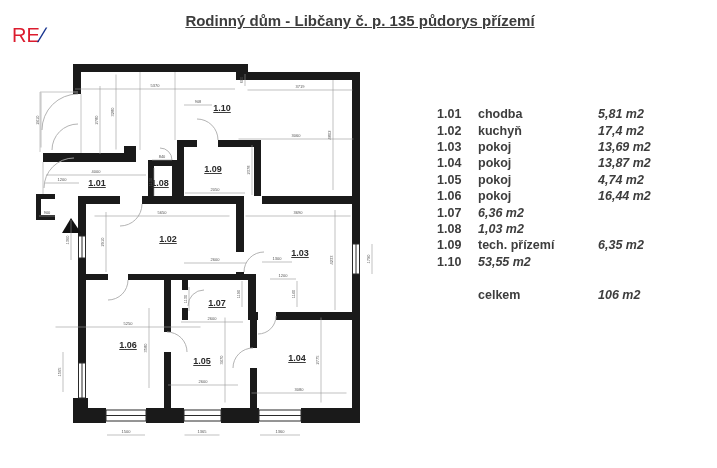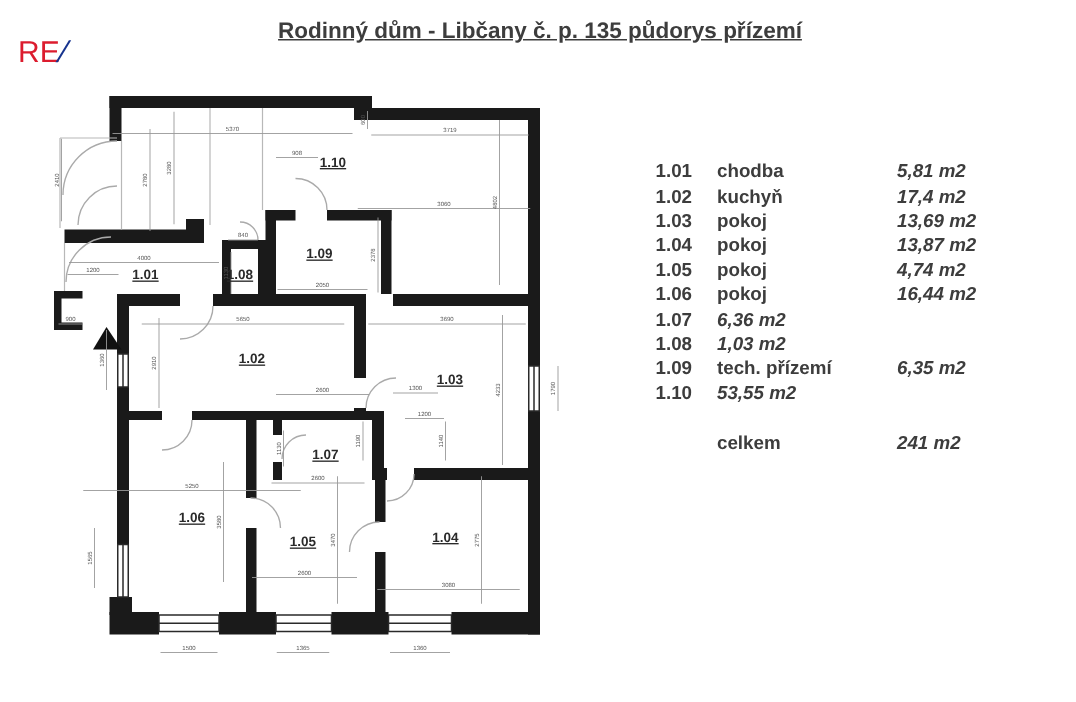--- a/index.html
+++ b/index.html
@@ -91,21 +91,21 @@
         <span class="legend-area">6,35 m2</span>
       </div>
       <div class="legend-row">
         <span class="legend-code">1.10</span>
         <span class="legend-area">53,55 m2</span>
       </div>
     </div>
   <div class="legend-total">
     <span class="spacer"></span>
     <span class="legend-name">celkem</span>
-    <span class="legend-area">241 m2</span>
+    <span class="legend-area">106 m2</span>
   </div>
 </div>
 
 <svg width="717" height="468" viewBox="0 0 717 468">
 
   <g>
     <rect class="wall" x="73" y="64" width="166" height="8"></rect>
     <rect class="wall" x="236" y="64" width="12" height="16"></rect>
     <rect class="wall" x="247" y="72" width="111" height="8"></rect>
     <rect class="wall" x="352" y="72" width="8" height="172"></rect>

